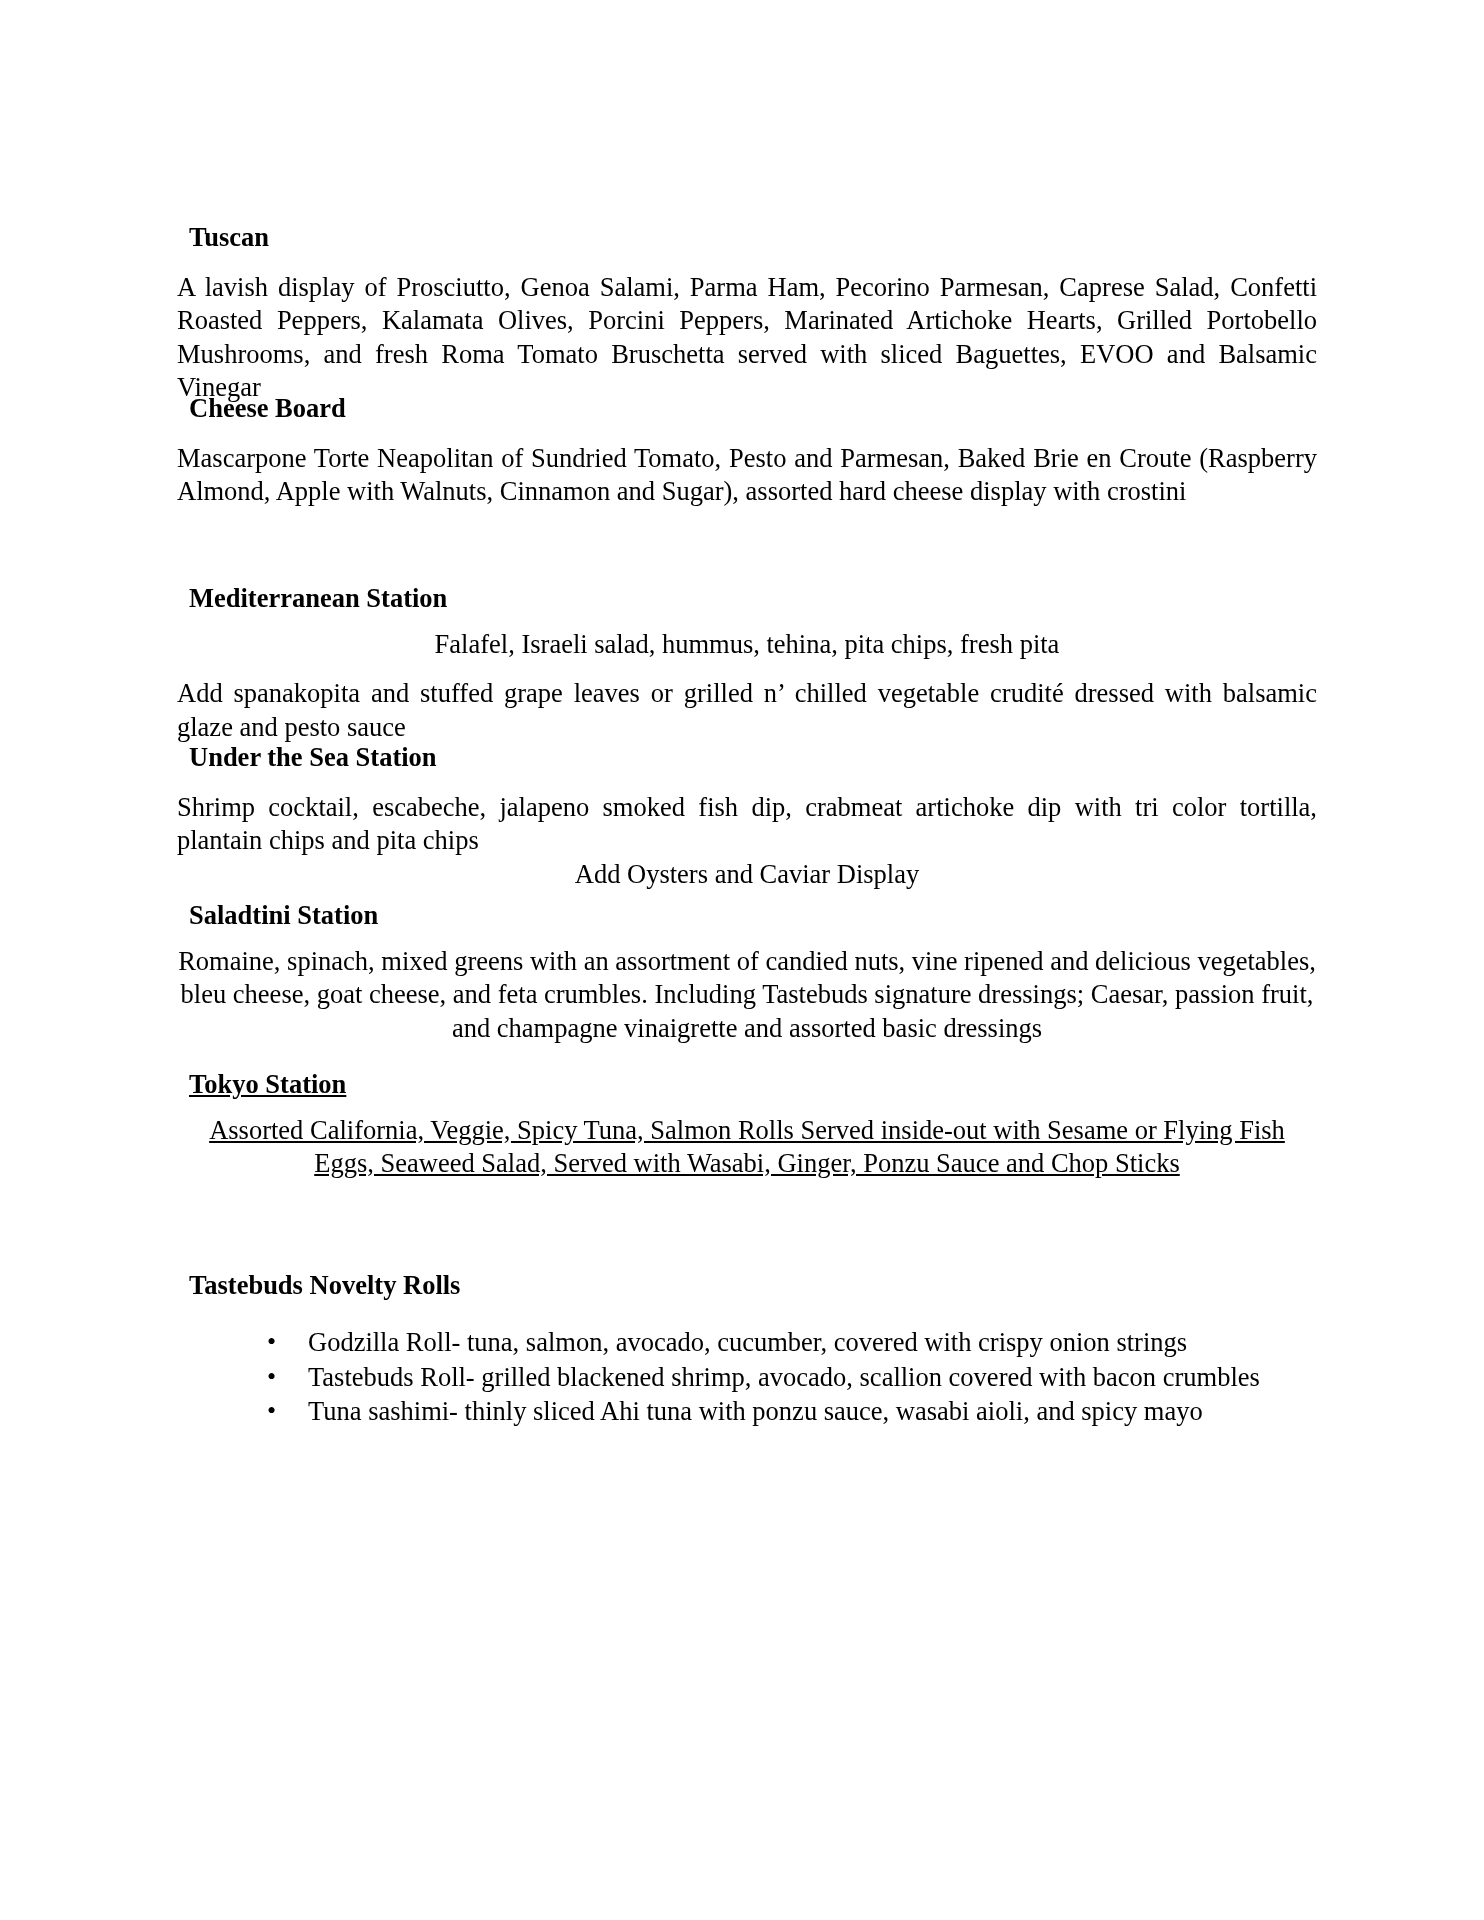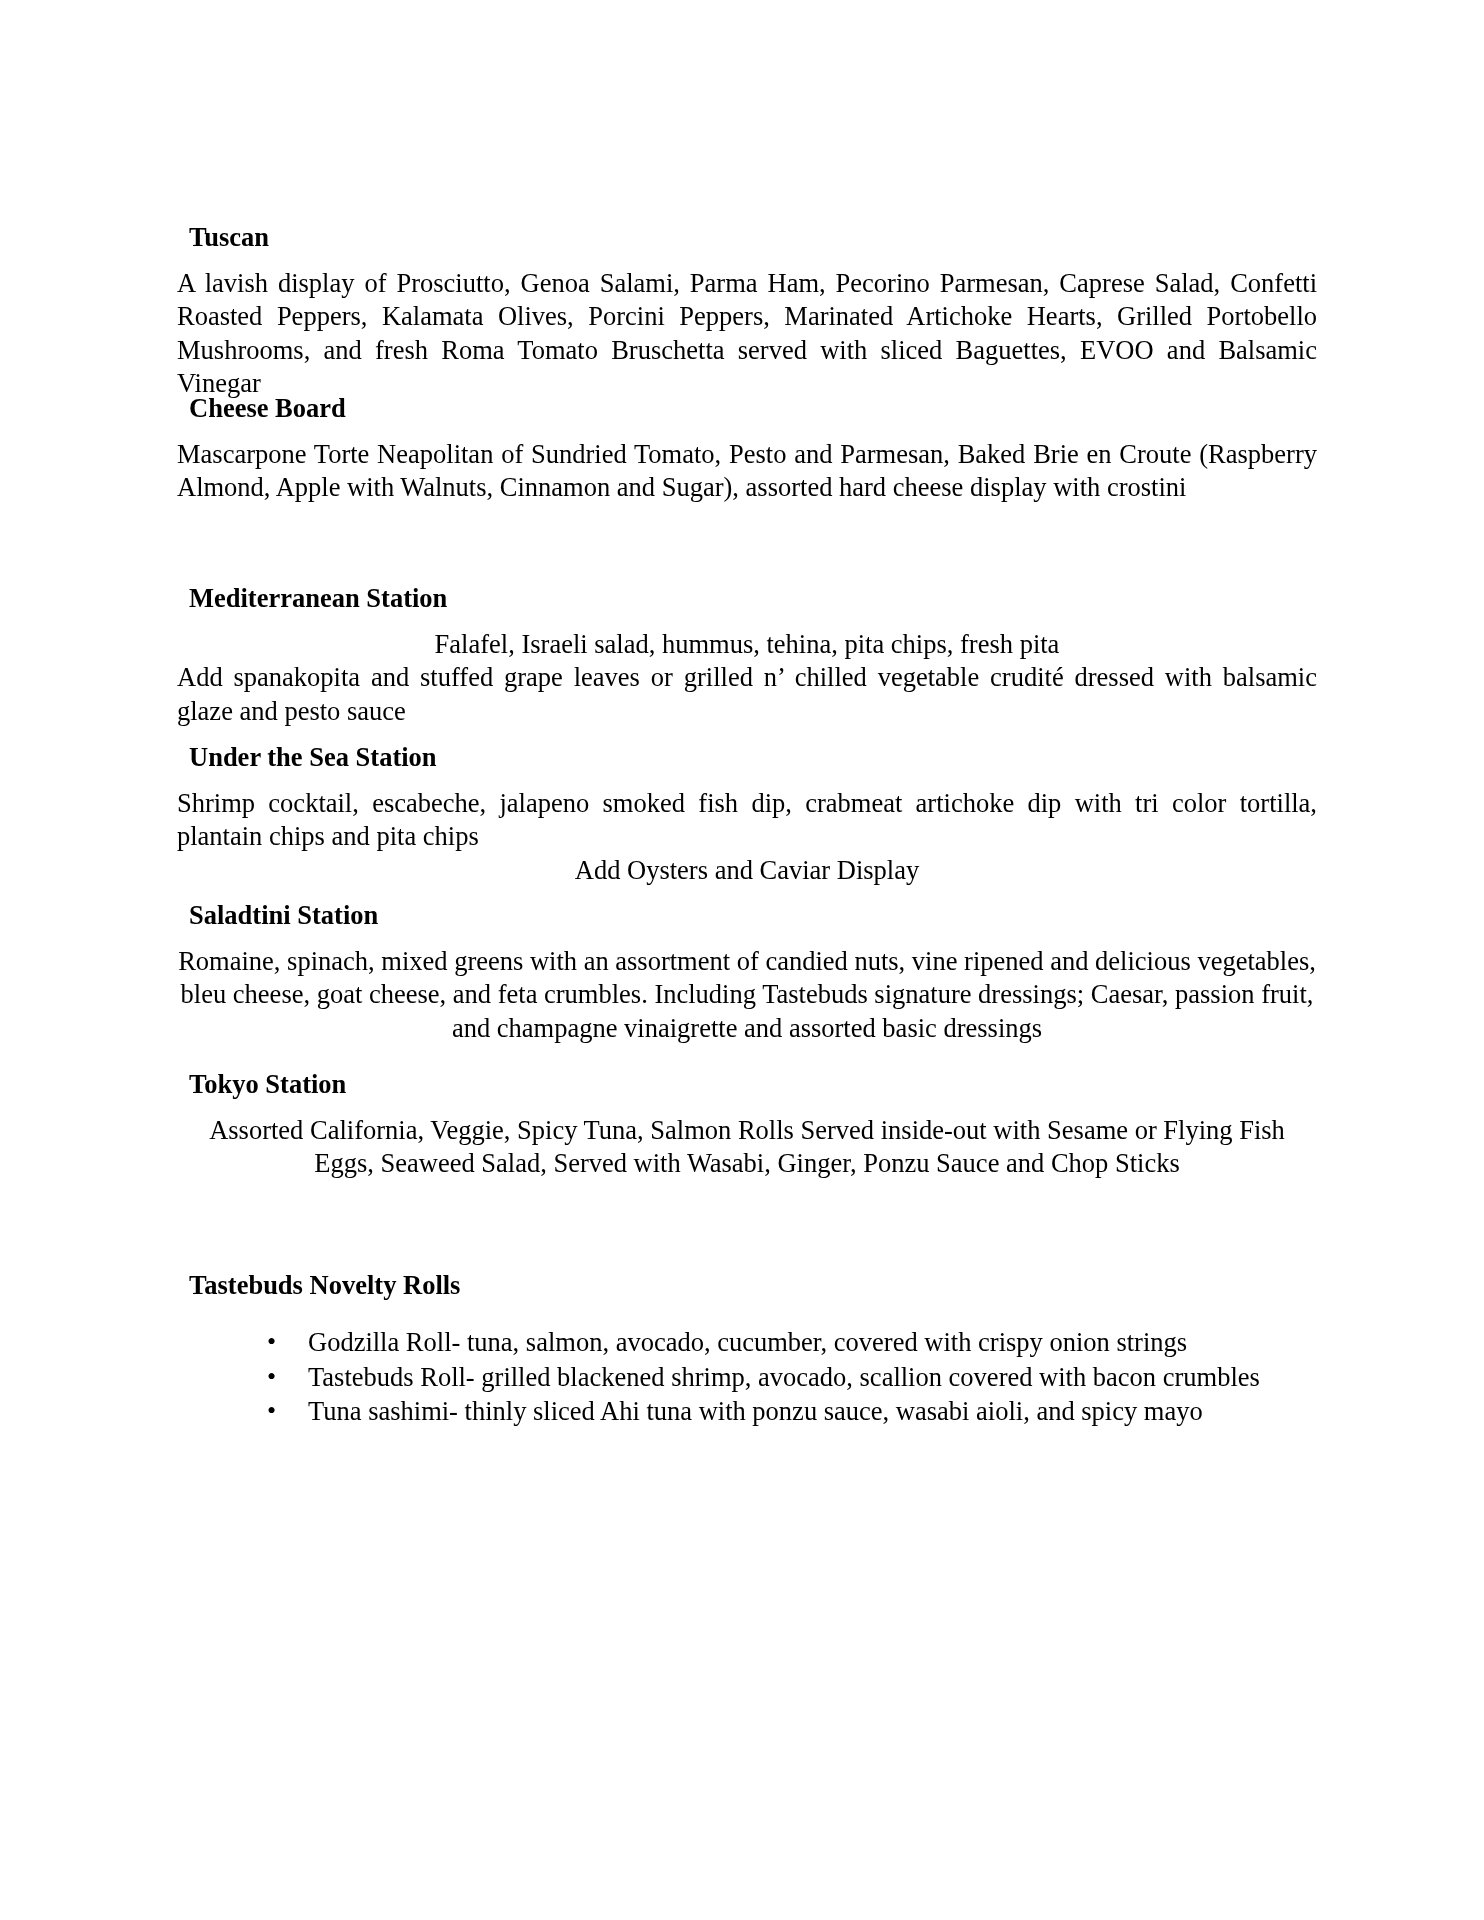--- a/index.html
+++ b/index.html
@@ -33,20 +33,21 @@
       margin: 12px;
     }
     .para {
       font-size: 26.5px;
       line-height: 33.5px;
       margin: 0;
       text-align: justify;
     }
     .para.last {
       text-align-last: left;
+      margin-top: 16px;
     }
     .para.nojust {
       text-align: center;
     }
     .bullets {
       list-style: none;
       margin: 0;
       padding: 0;
       position: absolute;
       left: 90px;
@@ -92,21 +93,21 @@
     <h2 class="heading">Under the Sea Station</h2>
     <p class="para last">Shrimp cocktail, escabeche, jalapeno smoked fish dip, crabmeat artichoke dip with tri color tortilla, plantain chips and pita chips</p>
     <p class="para nojust">Add Oysters and Caviar Display</p>
   </div>
 
   <div class="section" style="top:887px;">
     <h2 class="heading">Saladtini Station</h2>
     <p class="para nojust">Romaine, spinach, mixed greens with an assortment of candied nuts, vine ripened and delicious vegetables, bleu cheese, goat cheese, and feta crumbles. Including Tastebuds signature dressings; Caesar, passion fruit, and champagne vinaigrette and assorted basic dressings</p>
   </div>
 
-  <div class="section" style="top:1056px;">
+  <div class="section" style="top:1056px;text-decoration:underline;">
     <h2 class="heading">Tokyo Station</h2>
     <p class="para nojust">Assorted California, Veggie, Spicy Tuna, Salmon Rolls Served inside-out with Sesame or Flying Fish Eggs, Seaweed Salad, Served with Wasabi, Ginger, Ponzu Sauce and Chop Sticks</p>
   </div>
 
   <div class="section" style="top:1257px;">
     <h2 class="heading">Tastebuds Novelty Rolls</h2>
   </div>
 
   <ul class="bullets" style="top:1325px;">
     <li>

